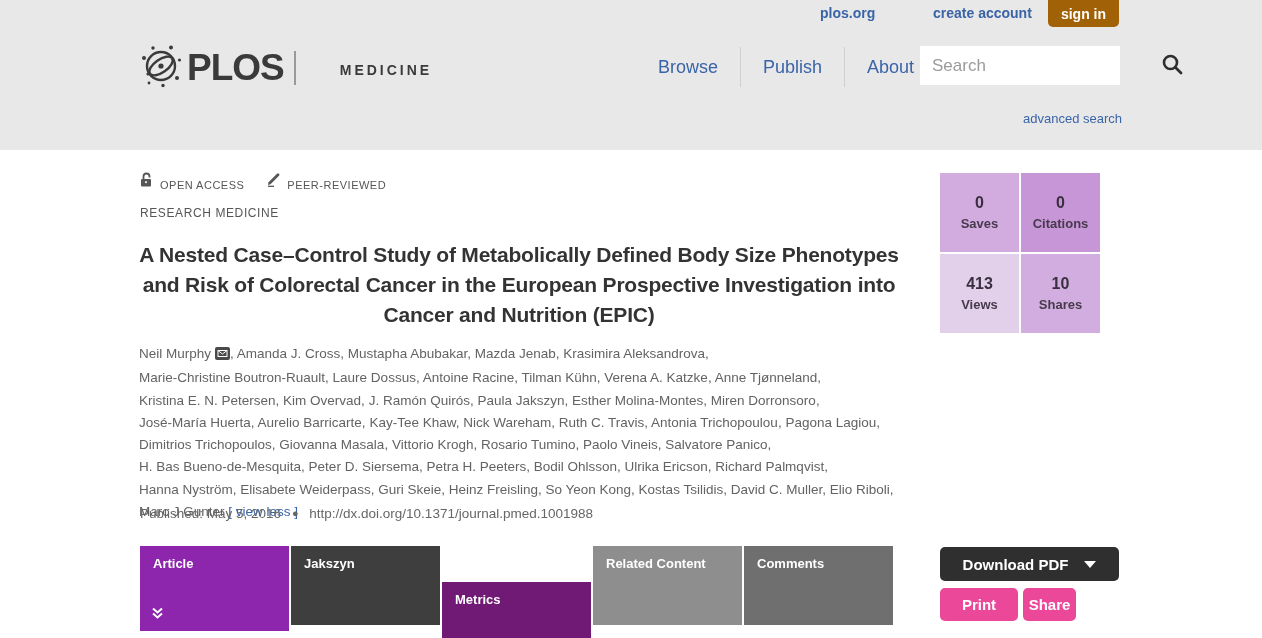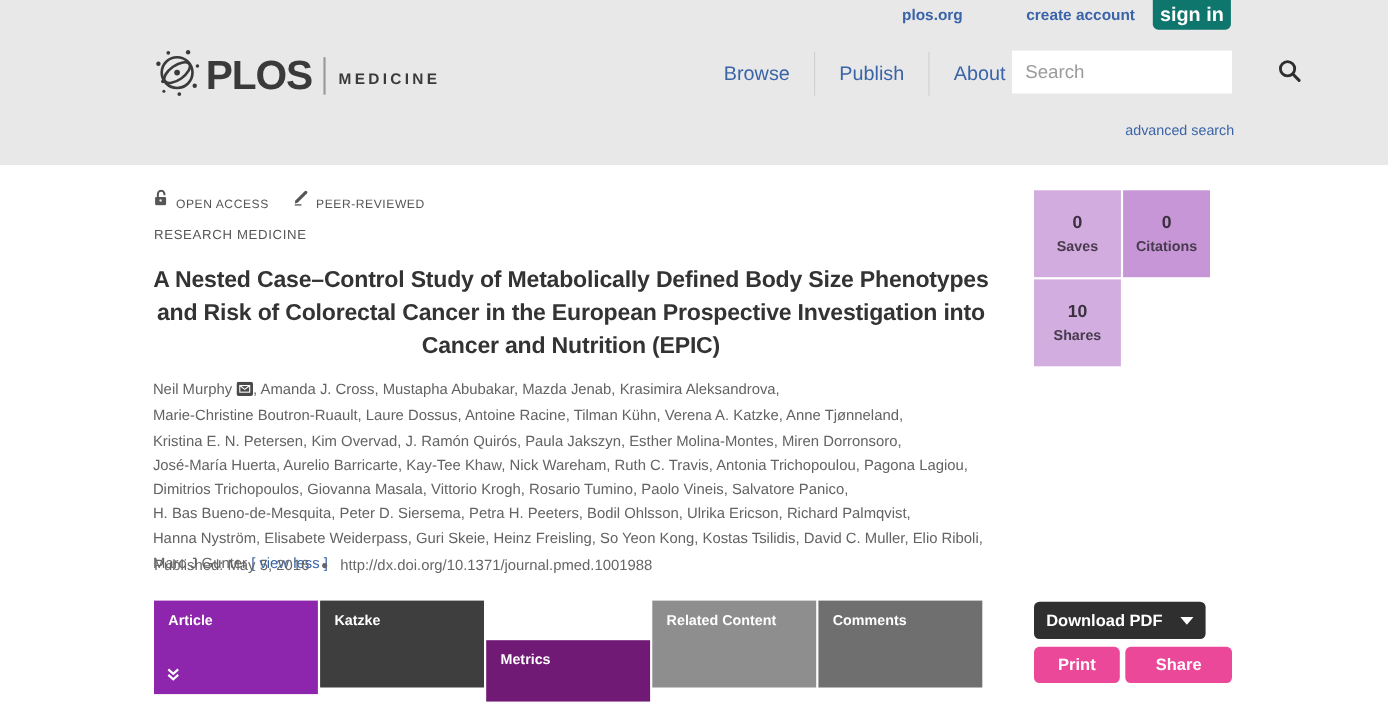--- a/index.html
+++ b/index.html
@@ -8,29 +8,29 @@
   .page { position:relative; width:1262px; height:638px; background:#fff; overflow:hidden; }
 
   
   .band { position:absolute; left:0; top:0; width:1262px; height:150px; background:#e9e8e8; }
 
   
   .topbar { position:absolute; left:0; top:0; width:1246px; height:28px; }
   .topbar a { position:absolute; top:5px; font-size:14px; font-weight:bold; color:#3a64a8; text-decoration:none; }
   .tb-plos { left:820px; }
   .tb-create { left:933px; }
-  .signin-btn { position:absolute; left:1048px; top:0; width:71px; height:27px; background:#0f766e;
-    border:none; border-radius:0 0 5px 5px; color:#fff; font-weight:bold; font-size:18px;
+  .signin-btn { position:absolute; left:1048px; top:0; width:71px; height:27px; background:#a16207;
+    border:none; border-radius:0 0 5px 5px; color:#fff; font-weight:bold; font-size:14px;
     font-family:"Liberation Sans", sans-serif; cursor:pointer; }
 
   
   .logo { position:absolute; left:139px; top:43px; display:flex; align-items:center; }
   .logo-word { font-size:37px; font-weight:bold; color:#3a3a3a; letter-spacing:-1px; margin-left:4px; }
   .logo-sep { width:2px; height:34px; background:#9a9a9a; margin:0 12px 0 10px; }
-  .logo-journal { font-size:14px; font-weight:bold; color:#3a3a3a; letter-spacing:3px; margin-top:4px; }
+  .logo-journal { font-size:14px; font-weight:bold; color:#3a3a3a; letter-spacing:3px; margin-top:4px;margin-left:32px; }
 
   
   .nav { position:absolute; left:636px; top:47px; display:flex; align-items:center; height:40px; }
   .nav a { color:#3a64a8; font-size:18px; text-decoration:none; padding:0 22px; }
   .nav-sep { width:1px; height:40px; background:#cfcfcf; }
 
   
   .searchbox { position:absolute; left:920px; top:46px; width:200px; height:39px; background:#fff; display:flex; align-items:center; }
   .searchbox input { flex:1; border:none; outline:none; background:transparent; padding:0 8px 0 12px;
     font-size:17px; color:#444; font-family:"Liberation Sans", sans-serif; }
@@ -63,29 +63,29 @@
   .tile .lab { font-size:13px; font-weight:bold; color:#473a4c; margin-top:4px; }
 
   
   .tabs { position:absolute; left:140px; top:546px; display:flex; }
   .tab { width:149px; height:79px; margin-right:2px; padding:10px 0 16px 13px; color:#fff;
     font-size:13px; font-weight:bold; cursor:pointer; position:relative; }
   .tab.active { height:85px; }
   .tab-chevron { position:absolute; left:11px; bottom:8px; }
 
   
-  .dl-btn { position:absolute; left:940px; top:547px; width:156px; height:34px; background:#2f2f2f;
+  .dl-btn { position:absolute; left:940px; top:547px; width:179px; height:34px; background:#2f2f2f;
     border:none; border-radius:5px; color:#fff; font-weight:bold; font-size:15px;
     font-family:"Liberation Sans", sans-serif; cursor:pointer; display:flex; align-items:center; justify-content:center; }
   .dl-btn .caret { width:0; height:0; border-left:6px solid transparent; border-right:6px solid transparent;
     border-top:7px solid #fff; margin-left:16px; }
   .sm-btn { position:absolute; top:588px; height:33px; background:#ec4899; border:none; border-radius:5px;
     color:#fff; font-weight:bold; font-size:15px; font-family:"Liberation Sans", sans-serif; cursor:pointer; }
   .print-btn { left:940px; width:78px; }
-  .share-btn { left:1023px; width:97px; }
+  .share-btn { left:1023px; width:53px; }
 </style>
 </head>
 <body>
 
 <div class="page">
   <div class="band"></div>
 
   <div class="topbar">
     <a href="#" class="tb-plos">plos.org</a>
     <a href="#" class="tb-create">create account</a>
@@ -179,34 +179,38 @@
 
   <div class="metrics" id="metrics">
       <div class="tile" style="background: rgb(210, 171, 223);">
         <span class="num">0</span>
         <span class="lab">Saves</span>
       </div>
       <div class="tile" style="background: rgb(199, 150, 214);">
         <span class="num">0</span>
         <span class="lab">Citations</span>
       </div>
+      <div class="tile" style="background: rgb(226, 208, 234);">
+        <span class="num">413</span>
+        <span class="lab">Views</span>
+      </div>
       <div class="tile" style="background: rgb(210, 174, 224);">
         <span class="num">10</span>
         <span class="lab">Shares</span>
       </div>
     </div>
 
   <div class="tabs" id="tabs">
       <div class="tab active" style="background: rgb(141, 38, 173);"><span>Article</span><span class="tab-chevron"><svg width="13" height="13" viewBox="0 0 13 13">
             <g fill="none" stroke="#fff" stroke-width="2">
               <path d="M2 1.5 L6.5 5.5 L11 1.5"></path>
               <path d="M2 6.5 L6.5 10.5 L11 6.5"></path>
             </g>
           </svg></span></div>
-      <div class="tab" style="background: rgb(62, 62, 62);"><span>Katzke</span></div>
+      <div class="tab" style="background: rgb(62, 62, 62);"><span>Jakszyn</span></div>
       <div class="tab" style="background: #701a75; margin-top: 36px;"><span>Metrics</span></div>
       <div class="tab" style="background: rgb(142, 142, 142);"><span>Related Content</span></div>
       <div class="tab" style="background: rgb(111, 111, 111);"><span>Comments</span></div>
     </div>
 
   <button class="dl-btn">
     <span>Download PDF</span>
     <span class="caret"></span>
   </button>
   <button class="sm-btn print-btn">Print</button>

